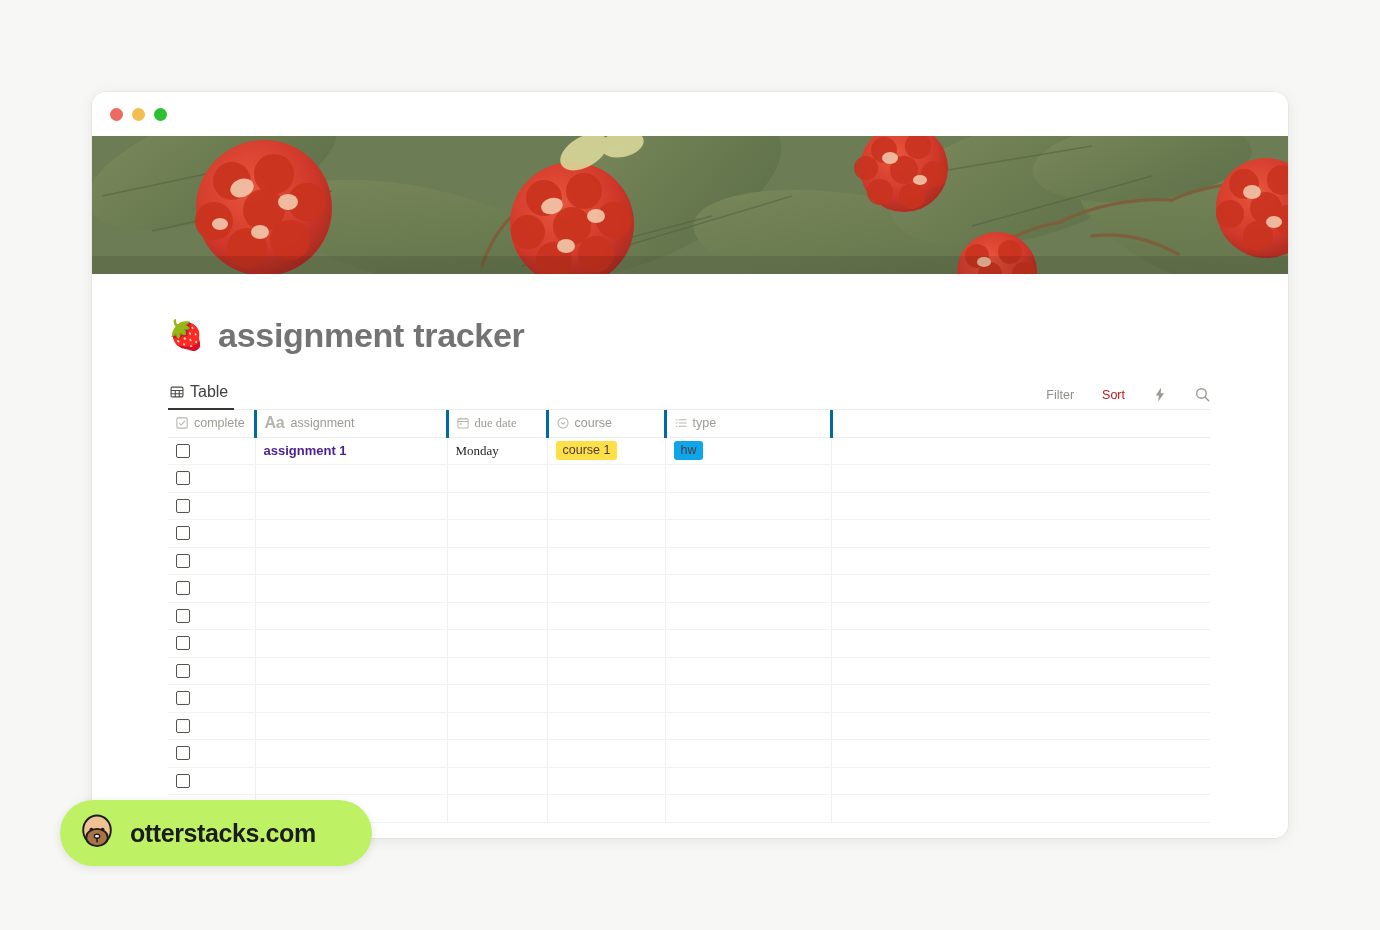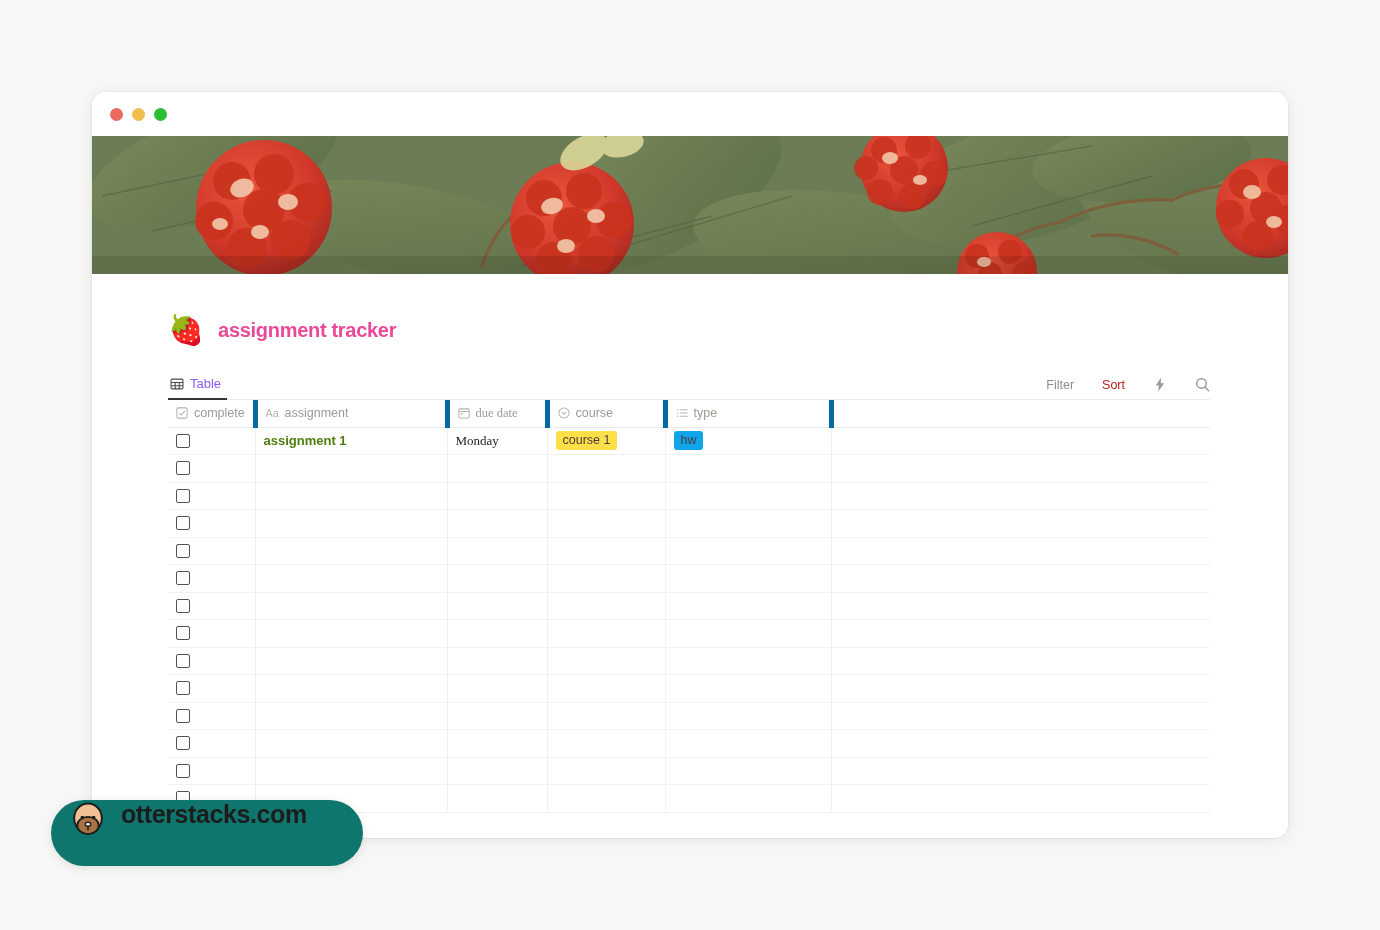--- a/index.html
+++ b/index.html
@@ -62,42 +62,42 @@
   }
 
   .title-row {
     display: flex;
     align-items: center;
     gap: 14px;
     padding-top: 42px;
   }
   .title-emoji { font-size: 29px; line-height: 1; }
   .page-title {
-    font-size: 20px;
+    font-size: 34px;
     font-weight: bold;
-    color: #ec4899;
+    color: #737373;
     letter-spacing: -0.3px;
   }
 
   
   .viewbar {
     margin-top: 24px;
     display: flex;
     align-items: flex-end;
     justify-content: space-between;
     border-bottom: 1px solid #ececeb;
     height: 31px;
   }
   .views { display: flex; align-items: flex-end; height: 100%; }
   .view-tab {
     display: flex;
     align-items: center;
     gap: 6px;
-    font-size: 13px;
-    color: #8b5cf6;
+    font-size: 16px;
+    color: #404040;
     padding: 0 6px 7px 2px;
     border-bottom: 2px solid #37352f;
     margin-bottom: -1px;
     cursor: pointer;
   }
   .view-tab .ico { display: inline-flex; }
 
   .tools {
     display: flex;
     align-items: center;
@@ -111,27 +111,27 @@
   
   .table { width: 100%; border-collapse: collapse; table-layout: fixed; }
 
   .table th {
     font-weight: normal;
     font-size: 12.5px;
     color: #9b9b95;
     text-align: left;
     height: 27px;
     padding: 0 8px;
-    border-right: 5px solid #0369a1;
+    border-right: 3px solid #0369a1;
     border-bottom: 1px solid #ececeb;
     vertical-align: middle;
   }
   .th-inner { display: flex; align-items: center; gap: 6px; }
   .th-inner .ico { display: inline-flex; color: #b5b5af; }
-  .aa { font-size: 11px; color: #b5b5af; letter-spacing: -0.2px; }
+  .aa { font-size: 16px; color: #b5b5af; letter-spacing: -0.2px; font-weight: bold; }
 
   .table td {
     height: 27.5px;
     padding: 0 8px;
     font-size: 13px;
     color: #262625;
     border-right: 1px solid #f0f0ef;
     border-bottom: 1px solid #f2f2f1;
     vertical-align: middle;
     overflow: hidden;
@@ -158,33 +158,34 @@
   .tag {
     display: inline-block;
     padding: 1px 7px 2px;
     border-radius: 3px;
     font-size: 12.5px;
     line-height: 16px;
     background: #f5e0e9;
     color: #4c3a42;
   }
 
-  .cell-strong { font-weight: bold; color: #4d7c0f; text-align: right; }
+  .cell-strong { font-weight: bold; color: #4c1d95; text-align: right; }
 
   
   .badge {
     position: absolute;
-    left: 51px;
+    left: 60px;
     top: 800px;
     height: 66px;
     min-width: 312px;
-    background: #0f766e;
+    background: #bef264;
     border-radius: 33px;
     box-shadow: 0 2px 10px rgba(0,0,0,0.10);
     display: flex;
+    align-items: center;
     gap: 14px;
     padding: 0 26px 0 18px;
     z-index: 10;
   }
   .badge-text {
     font-size: 25px;
     font-weight: bold;
     color: #1c1c1c;
     letter-spacing: -0.4px;
   }

